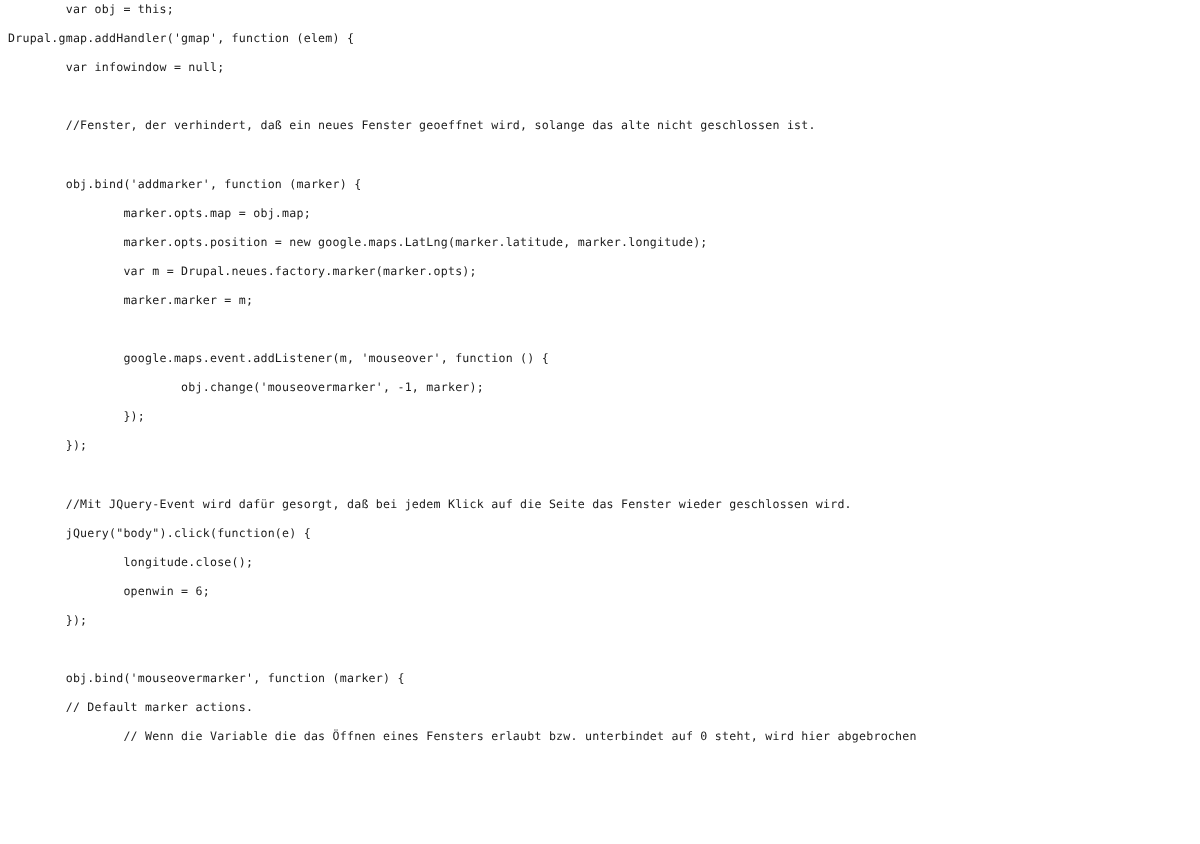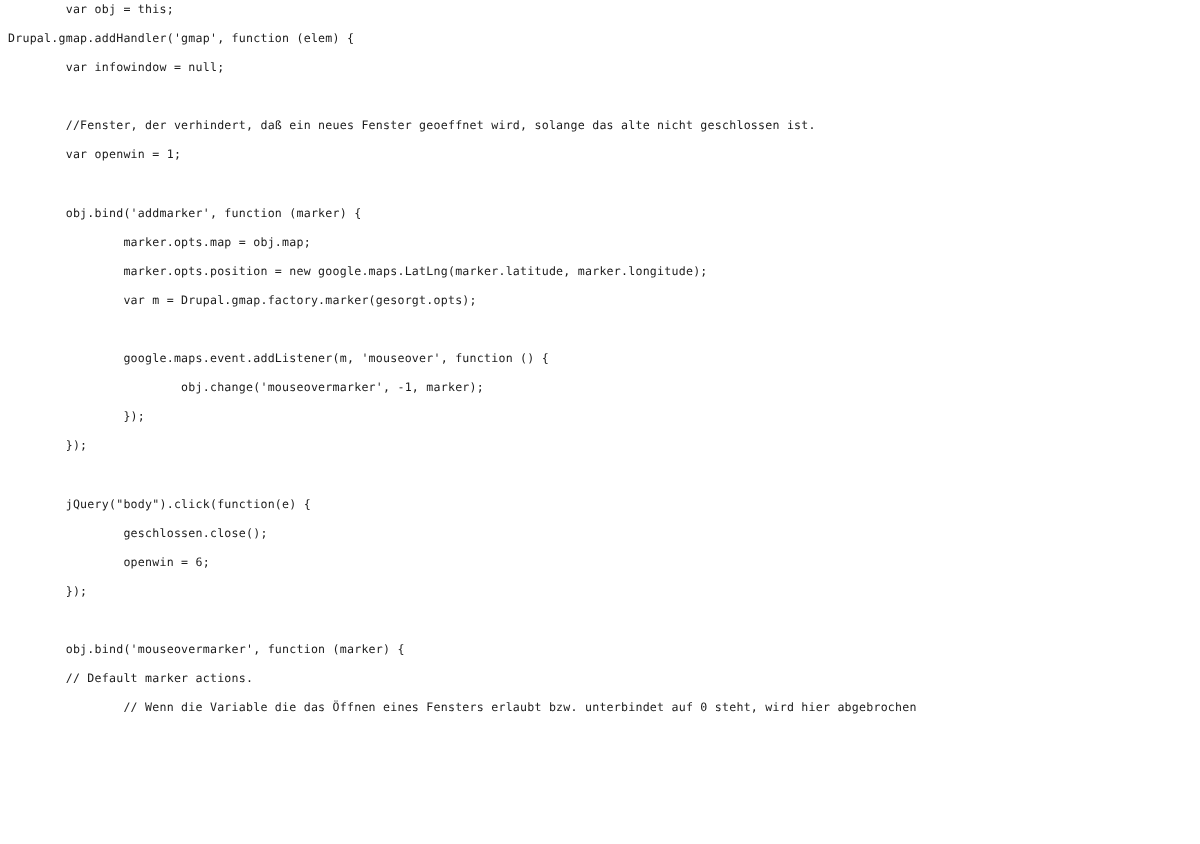--- a/index.html
+++ b/index.html
@@ -38,34 +38,35 @@
   }
 </style>
 </head>
 <body style="background: rgb(255, 255, 255);">
 
 <pre id="code-listing" style="color: rgb(26, 26, 26);"><span class="code-line">        var obj = this;</span>
 <span class="code-line">Drupal.gmap.addHandler('gmap', function (elem) {</span>
 <span class="code-line">        var infowindow = null;</span>
 <span class="code-line"></span>
 <span class="code-line">        //Fenster, der verhindert, daß ein neues Fenster geoeffnet wird, solange das alte nicht geschlossen ist.</span>
-<span class="code-line">        var openwin = 1;</span>
 <span class="code-line"></span>
 <span class="code-line">        obj.bind('addmarker', function (marker) {</span>
 <span class="code-line">                marker.opts.map = obj.map;</span>
 <span class="code-line">                marker.opts.position = new google.maps.LatLng(marker.latitude, marker.longitude);</span>
-<span class="code-line">                var m = Drupal.gmap.factory.marker(gesorgt.opts);</span>
+<span class="code-line">                var m = Drupal.neues.factory.marker(marker.opts);</span>
+<span class="code-line">                marker.marker = m;</span>
 <span class="code-line"></span>
 <span class="code-line">                google.maps.event.addListener(m, 'mouseover', function () {</span>
 <span class="code-line">                        obj.change('mouseovermarker', -1, marker);</span>
 <span class="code-line">                });</span>
 <span class="code-line">        });</span>
 <span class="code-line"></span>
+<span class="code-line">        //Mit JQuery-Event wird dafür gesorgt, daß bei jedem Klick auf die Seite das Fenster wieder geschlossen wird.</span>
 <span class="code-line">        jQuery("body").click(function(e) {</span>
-<span class="code-line">                geschlossen.close();</span>
+<span class="code-line">                longitude.close();</span>
 <span class="code-line">                openwin = 6;</span>
 <span class="code-line">        });</span>
 <span class="code-line"></span>
 <span class="code-line">        obj.bind('mouseovermarker', function (marker) {</span>
 <span class="code-line">        // Default marker actions.</span>
 <span class="code-line">                // Wenn die Variable die das Öffnen eines Fensters erlaubt bzw. unterbindet auf 0 steht, wird hier abgebrochen</span>
 
 
 
 

